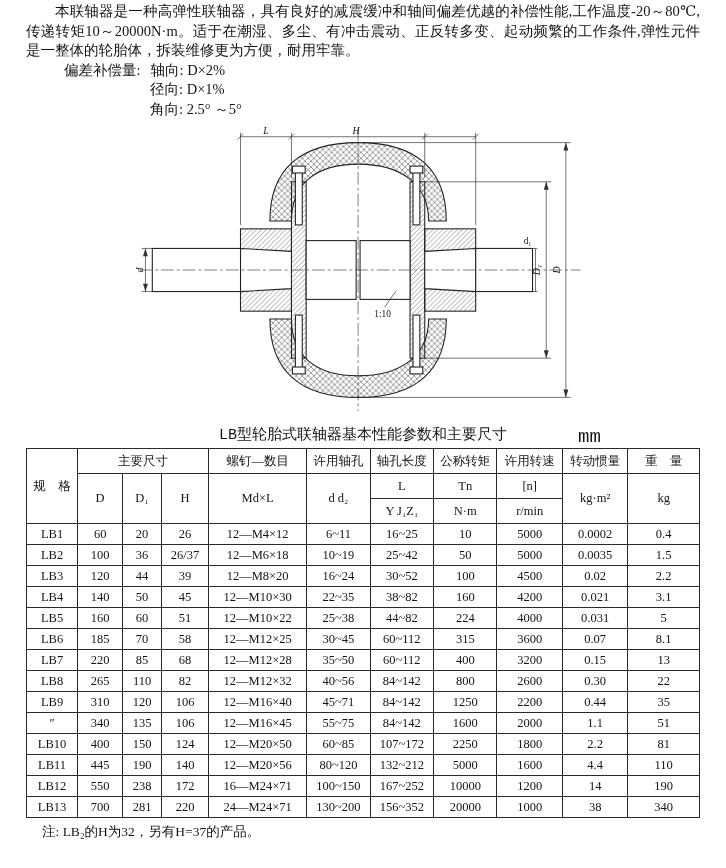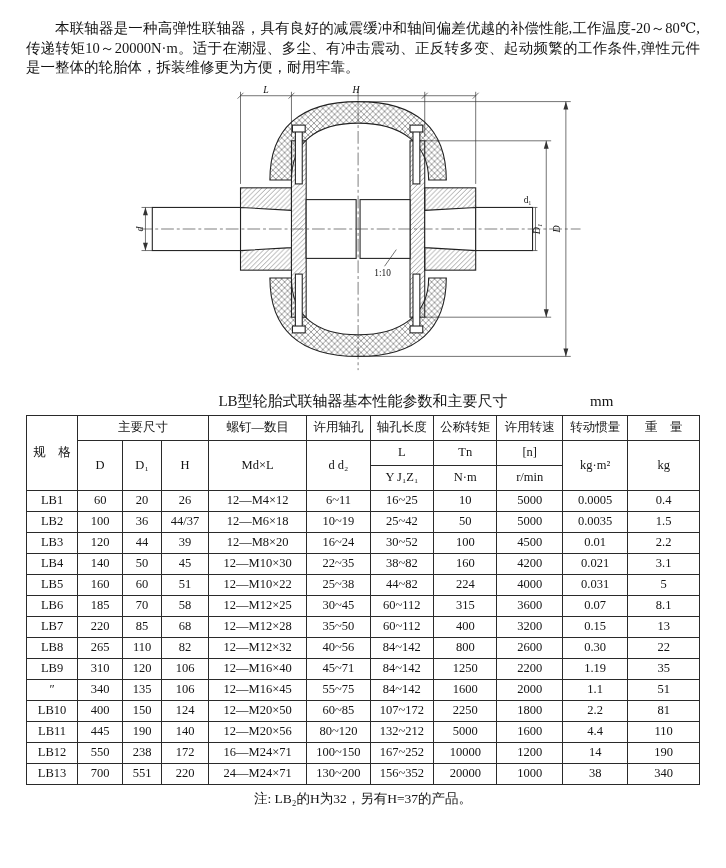--- a/index.html
+++ b/index.html
@@ -1,51 +1,58 @@
 <!DOCTYPE html>
 <html><head>
 <meta charset="utf-8">
 <style>
   html,body{margin:0;padding:0;background:#fff;}
   body{width:726px;height:868px;overflow:hidden;color:#141414;
        font-family:"Liberation Serif","DejaVu Serif",serif;}
-  .page{box-sizing:border-box;width:726px;height:868px;padding:19px 26px 0 26px;}
+  .page{box-sizing:border-box;width:726px;height:868px;padding:2px 26px 0 26px;}
   .para{margin:0;font-size:14.5px;line-height:19.5px;text-indent:2em;text-align:justify;}
   .comp{font-size:14.5px;line-height:19.5px;}
   .comp .lead{padding-left:38px;}
   .comp .lead .val{padding-left:10px;}
   .comp .sub{padding-left:124px;}
   .diagram{display:flex;justify-content:center;margin:4px 0 2px;}
   .diagram svg{display:block;}
   .outline{fill:#fff;stroke:#222;stroke-width:1.1;}
   .hatched{stroke:#222;stroke-width:1.1;}
   .cl{stroke:#444;stroke-width:0.7;stroke-dasharray:13 3 3 3;fill:none;}
   .dim{stroke:#333;stroke-width:0.7;fill:none;}
   .dimf{fill:#333;stroke:none;}
   .dlab{font:italic 10px "Liberation Serif",serif;fill:#111;}
   .dlab2{font:9.5px "Liberation Serif",serif;fill:#111;}
-  .title-row{position:relative;height:22px;font-size:15px;margin-top:16px;}
+  .title-row{position:relative;height:22px;font-size:15px;margin-top:8px;font-family:Liberation Mono, monospace;}
   .title-row .t{position:absolute;left:0;right:0;text-align:center;}
-  .title-row .u{position:absolute;left:564px;top:1px;font-size:15px;}
+  .title-row .u{position:absolute;left:552px;top:1px;font-size:19px;}
   table.ptable{width:100%;border-collapse:collapse;table-layout:fixed;
        font-size:12.5px;margin-top:1px;}
   table.ptable th,table.ptable td{border:1px solid #2a2a2a;padding:2px 1px;
        font-weight:normal;text-align:center;vertical-align:middle;
        overflow:hidden;white-space:nowrap;}
   table.ptable thead th{height:20px;}
   table.ptable tbody td{height:16px;}
-  .footnote{margin:5px 0 0;font-size:13.5px;text-align:center;}
+  .footnote{margin:5px 16px 0;font-size:13.5px;}
 </style>
 </head>
 <body>
 
 <div class="page">
 
   <p class="para">本联轴器是一种高弹性联轴器，具有良好的减震缓冲和轴间偏差优越的补偿性能,工作温度-20～80℃,传递转矩10～20000N·m。适于在潮湿、多尘、有冲击震动、正反转多变、起动频繁的工作条件,弹性元件是一整体的轮胎体，拆装维修更为方便，耐用牢靠。</p>
 
+  <div class="comp">
+    <div class="lead">
+      <span>偏差补偿量:</span><span class="val">轴向: D×2%</span>
+    </div>
+    <div class="sub">径向: D×1%</div>
+    <div class="sub">角向: 2.5° ～5°</div>
+  </div>
 
   <div class="diagram">
     <svg viewBox="0 0 460 300" width="456" height="294">
       <defs>
         <pattern id="xh" width="6" height="6" patternUnits="userSpaceOnUse">
           <path d="M0,6 L6,0 M0,0 L6,6" stroke="#555" stroke-width="0.6"></path>
         </pattern>
         <pattern id="h1" width="5" height="5" patternUnits="userSpaceOnUse">
           <path d="M0,5 L5,0" stroke="#666" stroke-width="0.6"></path>
         </pattern>
@@ -192,47 +199,47 @@
         <tr>
           <td>LB1</td>
           <td>60</td>
           <td>20</td>
           <td>26</td>
           <td>12—M4×12</td>
           <td>6~11</td>
           <td>16~25</td>
           <td>10</td>
           <td>5000</td>
-          <td>0.0005</td>
+          <td>0.0002</td>
           <td>0.4</td>
         </tr>
         <tr>
           <td>LB2</td>
           <td>100</td>
           <td>36</td>
-          <td>44/37</td>
+          <td>26/37</td>
           <td>12—M6×18</td>
           <td>10~19</td>
           <td>25~42</td>
           <td>50</td>
           <td>5000</td>
           <td>0.0035</td>
           <td>1.5</td>
         </tr>
         <tr>
           <td>LB3</td>
           <td>120</td>
           <td>44</td>
           <td>39</td>
           <td>12—M8×20</td>
           <td>16~24</td>
           <td>30~52</td>
           <td>100</td>
           <td>4500</td>
-          <td>0.01</td>
+          <td>0.02</td>
           <td>2.2</td>
         </tr>
         <tr>
           <td>LB4</td>
           <td>140</td>
           <td>50</td>
           <td>45</td>
           <td>12—M10×30</td>
           <td>22~35</td>
           <td>38~82</td>
@@ -296,21 +303,21 @@
         <tr>
           <td>LB9</td>
           <td>310</td>
           <td>120</td>
           <td>106</td>
           <td>12—M16×40</td>
           <td>45~71</td>
           <td>84~142</td>
           <td>1250</td>
           <td>2200</td>
-          <td>1.19</td>
+          <td>0.44</td>
           <td>35</td>
         </tr>
         <tr>
           <td>″</td>
           <td>340</td>
           <td>135</td>
           <td>106</td>
           <td>12—M16×45</td>
           <td>55~75</td>
           <td>84~142</td>
@@ -354,21 +361,21 @@
           <td>100~150</td>
           <td>167~252</td>
           <td>10000</td>
           <td>1200</td>
           <td>14</td>
           <td>190</td>
         </tr>
         <tr>
           <td>LB13</td>
           <td>700</td>
-          <td>551</td>
+          <td>281</td>
           <td>220</td>
           <td>24—M24×71</td>
           <td>130~200</td>
           <td>156~352</td>
           <td>20000</td>
           <td>1000</td>
           <td>38</td>
           <td>340</td>
         </tr>
       </tbody>

